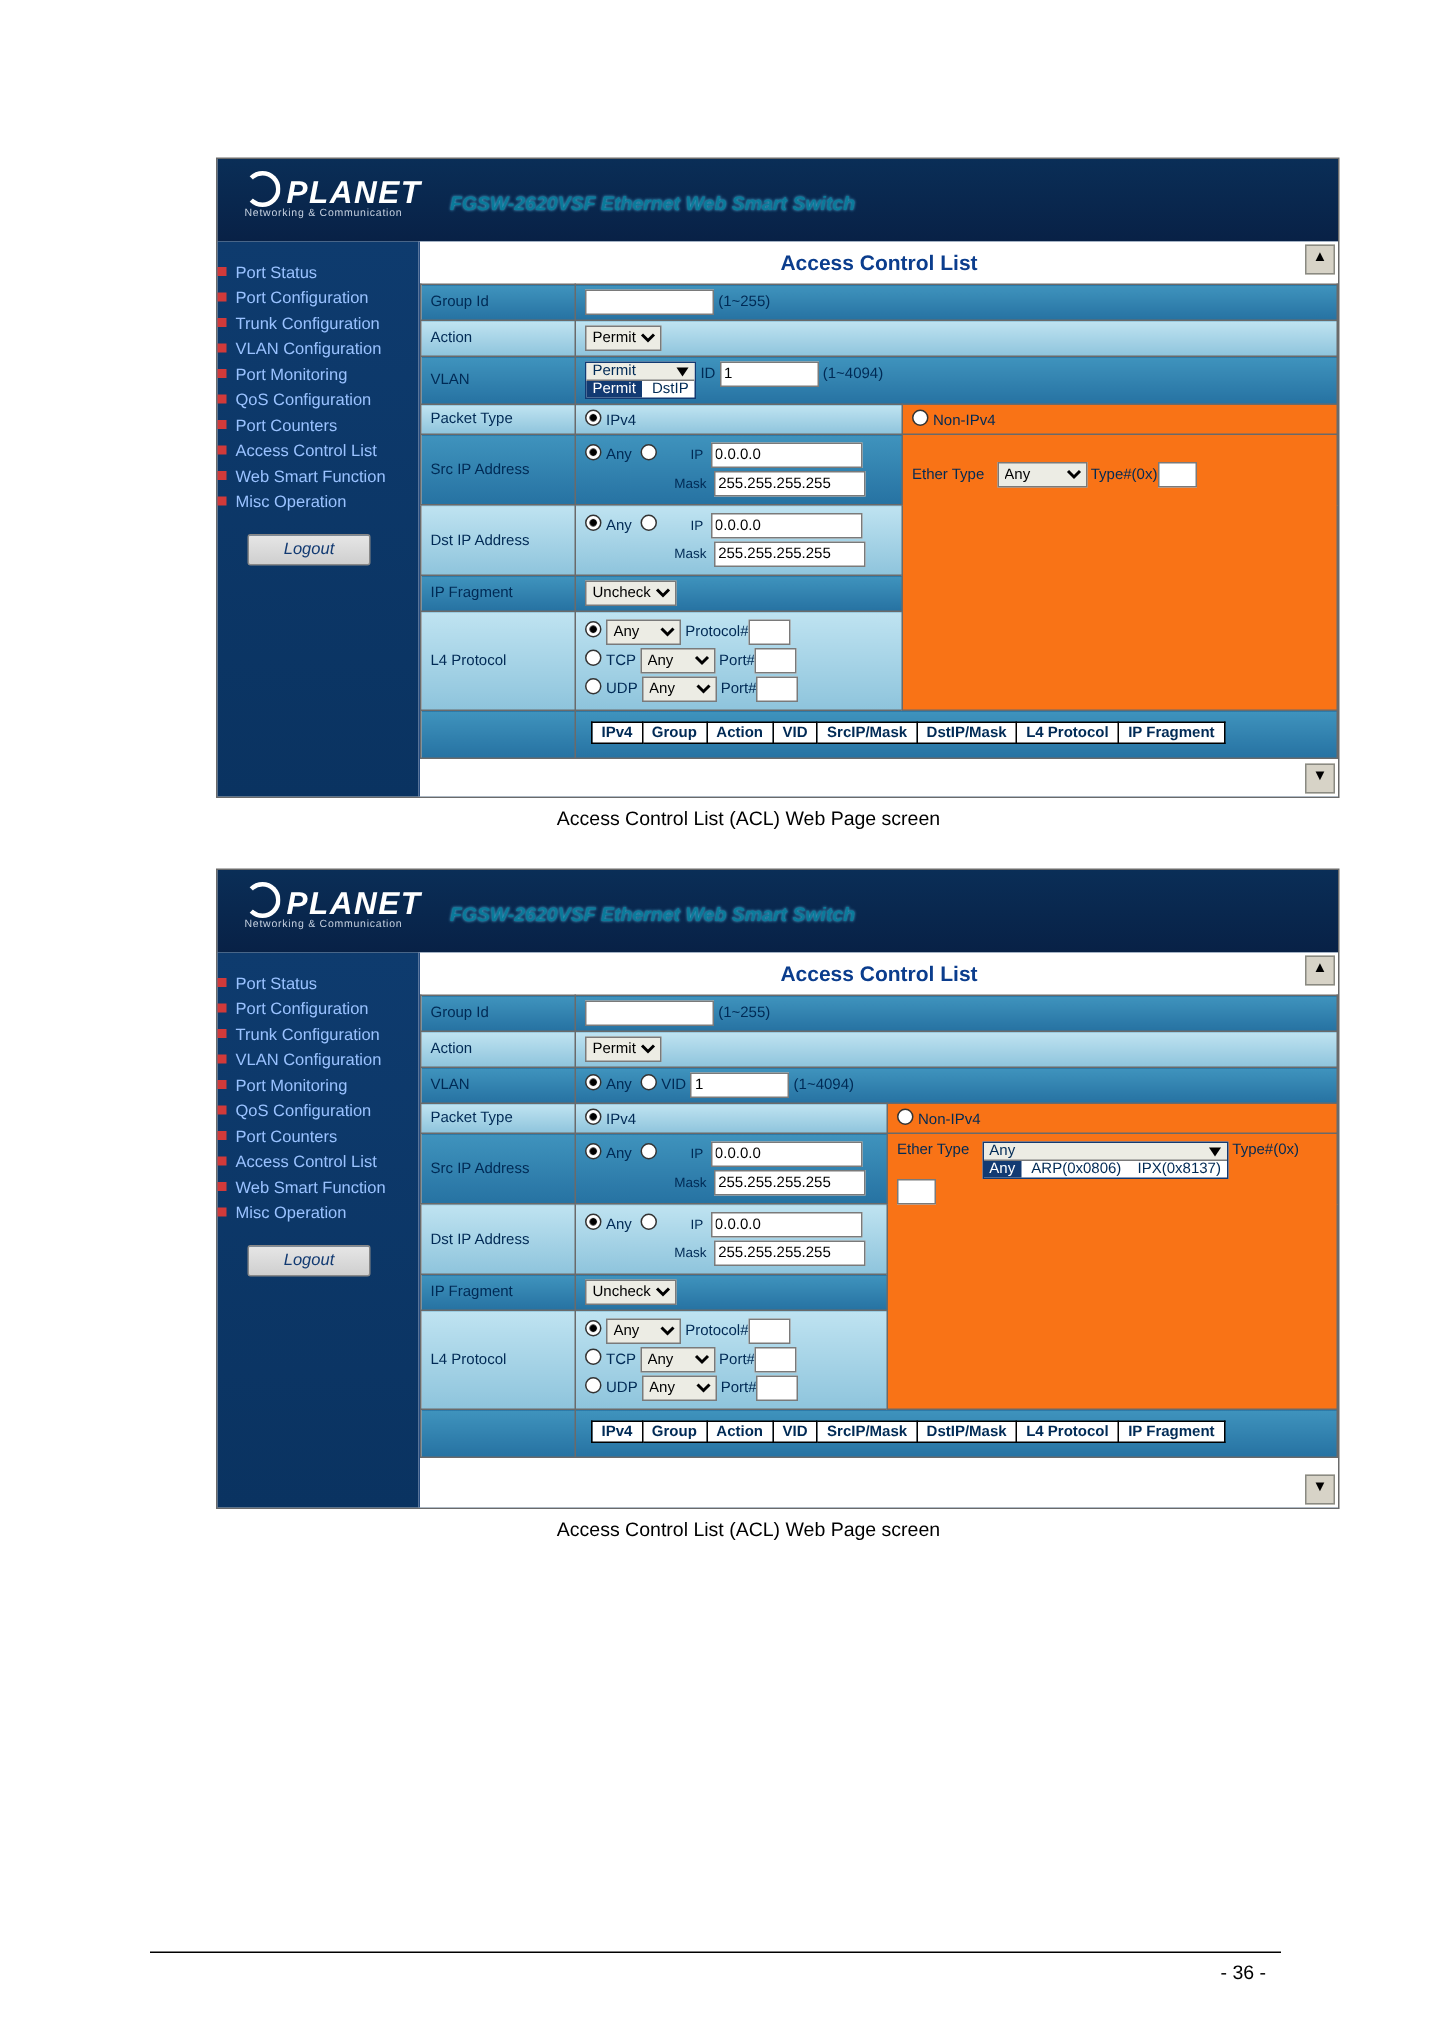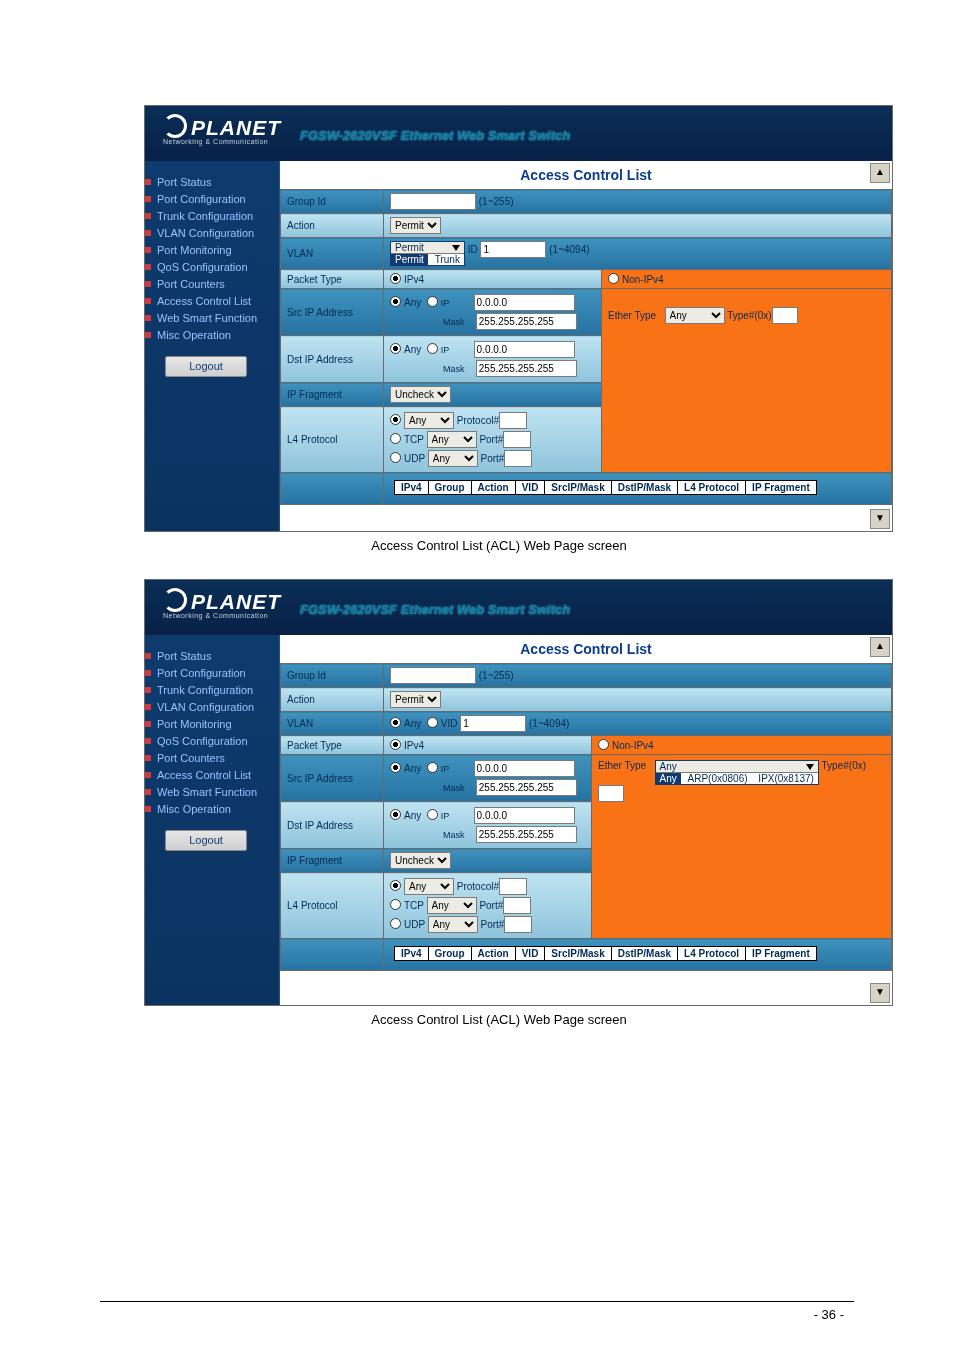--- a/index.html
+++ b/index.html
@@ -8,42 +8,42 @@
 .shot { width:747px; border:1px solid #6a6a6a; margin-bottom:6px; }
 .banner { height:55px; background:linear-gradient(to bottom,#0a2e57,#082146); position:relative; }
 .logo { position:absolute; left:18px; top:8px; color:#fff; }
 .logo-top { font-size:21px; font-weight:900; letter-spacing:1px; font-style:italic; line-height:1; }
 .logo-sub { font-size:7px; color:#c6d1e0; letter-spacing:0.5px; }
 .banner-sub { position:absolute; left:155px; top:22px; color:#0a7a9a; font-style:italic; font-weight:700; font-size:13px; text-shadow:0 0 2px #58c3ea; }
 .shot-body { display:flex; background:linear-gradient(180deg,#0e3b6e 0%,#0a3361 100%); position:relative; }
 .sidebar { width:163px; padding:13px 12px 20px 0; color:#9ac2ff; font-size:11px; line-height:17px; }
 .sidebar .mi { white-space:nowrap; }
 .sidebar .sq { display:inline-block; width:6px; height:6px; background:#d13a3a; margin-right:6px; position:relative; top:-1px; }
-.logout { display:block; width:80px; margin:12px auto 0; text-align:center; background:linear-gradient(#e6e6e6,#cfcfcf); border:1px solid #888; color:#123a72; font-size:11px; padding:1px 0; border-radius:2px; }
+.logout { display:block; width:80px; margin:12px auto 0; text-align:center; background:linear-gradient(#e6e6e6,#cfcfcf); border:1px solid #888; color:#123a72; font-size:11px; padding:1px 0; border-radius:2px;font-style:italic; }
 .mainpane { flex:1; background:#fff; border-left:1px solid #2a4f82; position:relative; min-height:370px; }
 .scroll-up, .scroll-dn { position:absolute; right:2px; width:18px; height:18px; background:#d7d3c7; border:1px solid #8a8a82; font-size:10px; color:#000; text-align:center; line-height:15px; }
 .scroll-up { top:2px; }
 .scroll-dn { bottom:2px; }
 .page-title { text-align:center; font-weight:700; color:#0b3d8d; font-size:14px; padding:6px 0; }
 .form-tbl { width:612px; margin:0 auto 6px auto; border-collapse:collapse; }
 .form-tbl td { border:1px solid #6a6a6a; padding:3px 6px; font-size:10px; vertical-align:middle; }
 .lbl-cell { width:90px; background:linear-gradient(#3f93bd,#2672a2); color:#002a55; font-weight:500; }
 .val-cell { background:linear-gradient(#3f93bd,#2672a2); color:#002a55; }
 .txt-in { font-size:10px; padding:0 2px; height:15px; border:1px solid #7a7a7a; background:#fff; }
 .sel-in { font-size:10px; height:17px; border:1px solid #7a7a7a; background:#ecece4; }
 .sel-open { display:inline-block; vertical-align:top; border:1px solid #123a72; background:#fff; font-size:10px; min-width:70px; }
 .sel-open .hdr { background:#ecece4; padding:0 4px; border-bottom:1px solid #7a7a7a; display:flex; justify-content:space-between; align-items:center; }
 .sel-open .opts { padding:1px 0; }
 .sel-open .opt { padding:0 4px; }
 .sel-open .opt.sel { background:#123a72; color:#fff; }
 .nonip-cell { background:#f97316; color:#002a55; vertical-align:top; }
 .row-light .val-cell, .row-light .lbl-cell { background:linear-gradient(#bfe3f1,#8ec4dc); }
 .addr-group { display:inline-block; margin:2px 0; }
 .addr-line2 { display:block; margin-top:2px; padding-left:53px; }
-.addr-l { display:inline-block; width:28px; text-align:left; margin-right:2px; font-size:9px; color:#002a55; }
+.addr-l { display:inline-block; width:28px; text-align:right; margin-right:2px; font-size:9px; color:#002a55; }
 .hdr-tbl { border-collapse:collapse; margin:4px 0 6px 4px; }
 .hdr-tbl td { border:1px solid #000; padding:1px 6px; font-size:10px; font-weight:700; background:#fff; }
 .caption { text-align:center; font-size:13px; margin:6px 0 26px; }
 .bottom-rule { position:absolute; left:100px; right:100px; bottom:48px; border-top:1px solid #000; }
 .page-num { position:absolute; right:110px; bottom:28px; font-size:13px; }
 .radio-dot::before { content:""; display:inline-block; width:9px; height:9px; border:1px solid #333; border-radius:50%; background:#fff; margin-right:3px; vertical-align:-1px; }
 .radio-dot.checked::before { background:radial-gradient(#000 0 35%, #fff 42% 100%); }
 .drop-glyph { display:inline-block; width:0; height:0; border-left:4px solid transparent; border-right:4px solid transparent; border-top:6px solid #000; margin-left:2px; vertical-align:1px; }
 .planet-o { display:inline-block; width:18px; height:18px; border:3px solid #fff; border-left-color:transparent; border-radius:50%; margin-right:4px; vertical-align:-3px; }
 </style>
@@ -97,21 +97,21 @@
         <tr>
           <td class="lbl-cell">VLAN</td>
           <td class="val-cell" colspan="2">
             <span class="sel-open" style="vertical-align:top;">
               <span class="hdr">
                         <span>Permit</span>
                         <span class="drop-glyph"></span>
                       </span>
               <span class="opts">
                 <span class="opt sel">Permit</span>
-                <span class="opt">Trunk</span>
+                <span class="opt">DstIP</span>
               </span>
             </span>
             <span>ID</span>
             <input class="txt-in" style="width: 60px;" value="1">
             <span>(1~4094)</span>
           </td>
         </tr>
         <tr class="row-light">
           <td class="lbl-cell">Packet Type</td>
           <td class="val-cell" style="width:205px"><span class="radio-dot checked"></span><span>IPv4</span></td>

